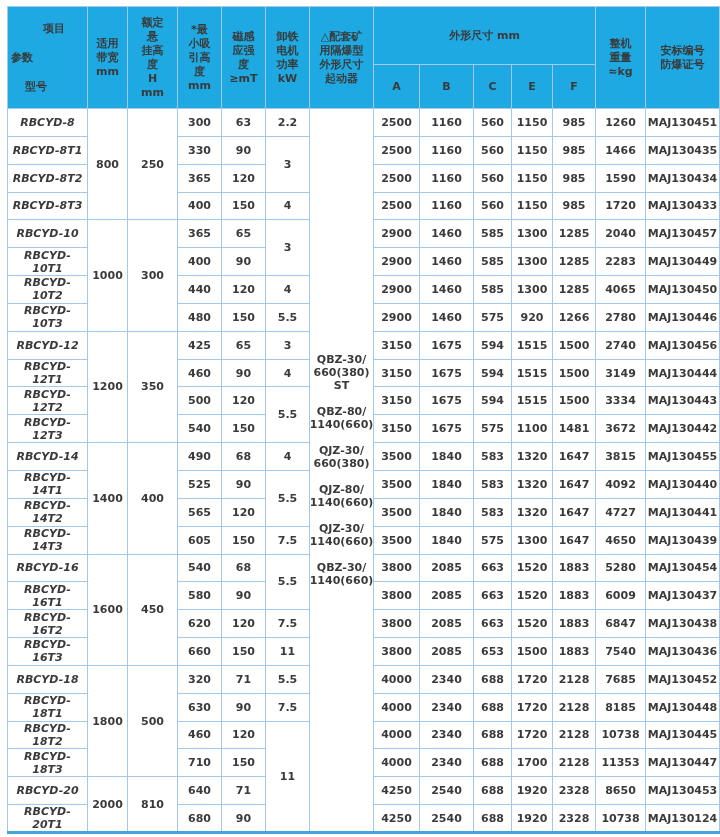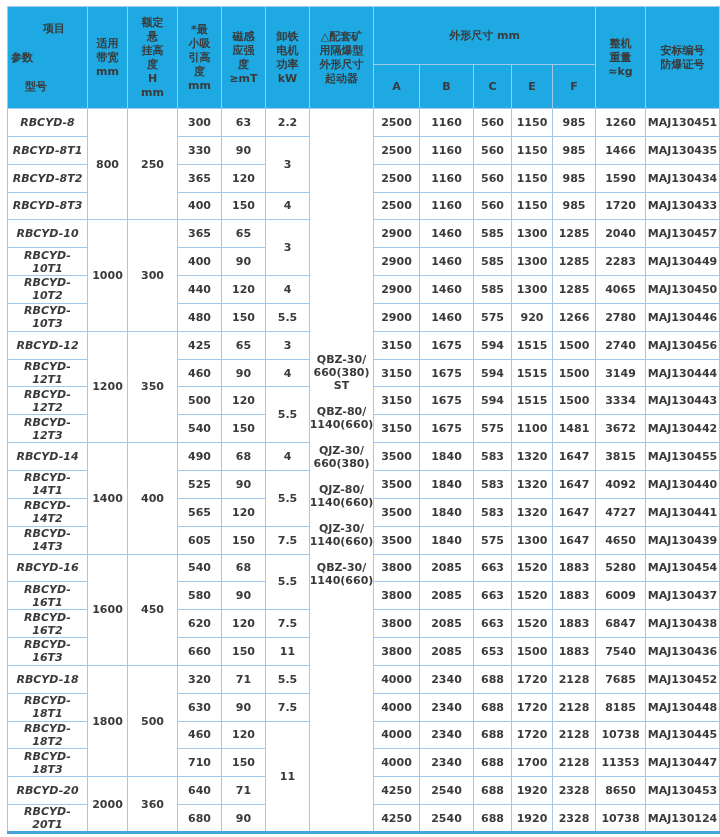--- a/index.html
+++ b/index.html
@@ -442,21 +442,21 @@
           <td>2340</td>
           <td>688</td>
           <td>1700</td>
           <td>2128</td>
           <td>11353</td>
           <td>MAJ130447</td>
         </tr>
         <tr>
           <td class="model">RBCYD-20</td>
           <td rowspan="2">2000</td>
-          <td rowspan="2">360</td>
+          <td rowspan="2">810</td>
           <td>640</td>
           <td>71</td>
           <td>4250</td>
           <td>2540</td>
           <td>688</td>
           <td>1920</td>
           <td>2328</td>
           <td>8650</td>
           <td>MAJ130453</td>
         </tr>

